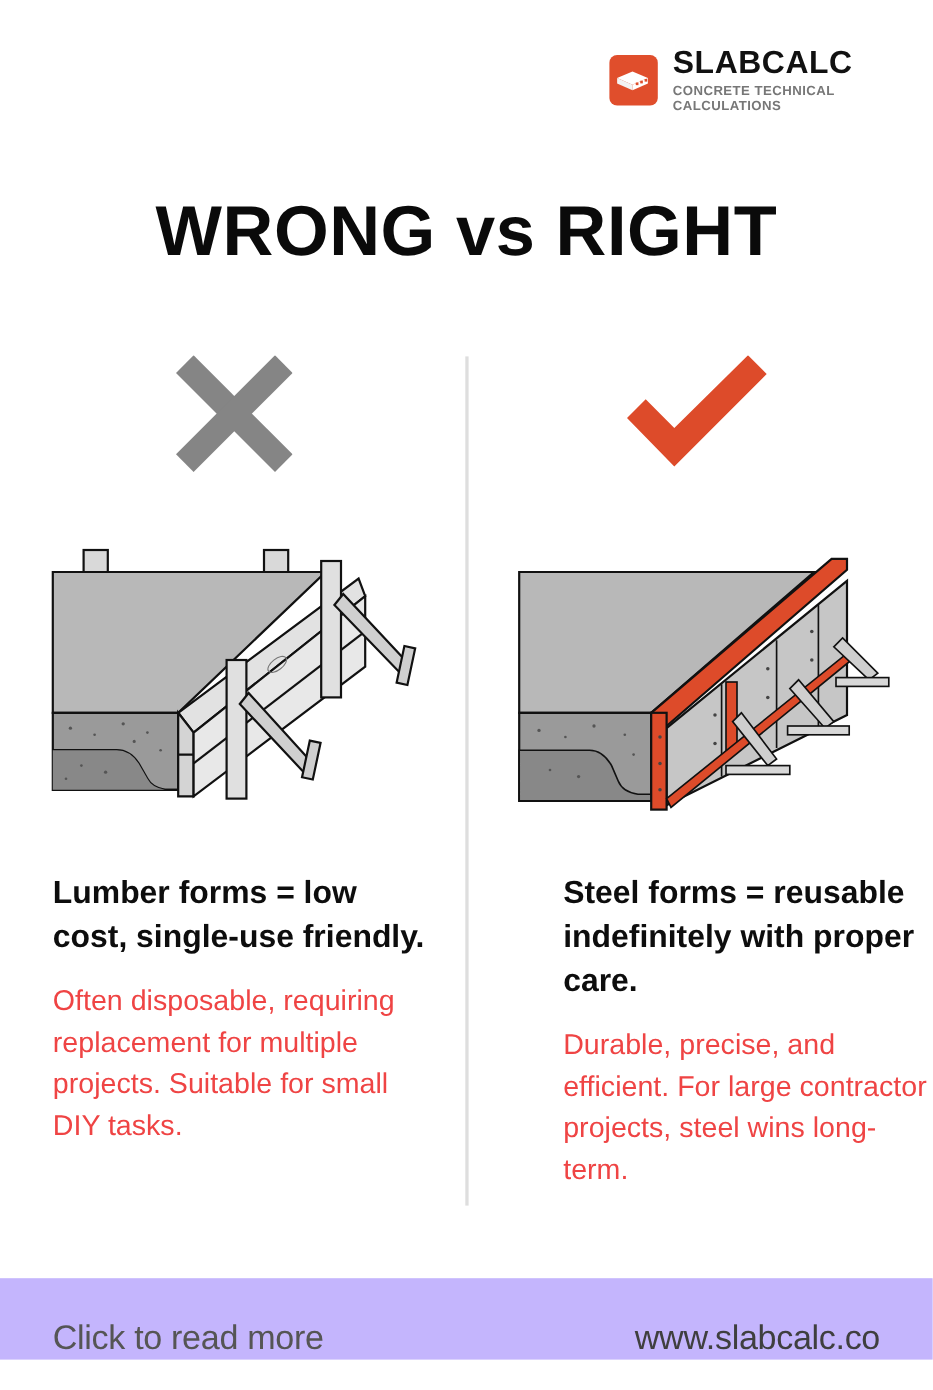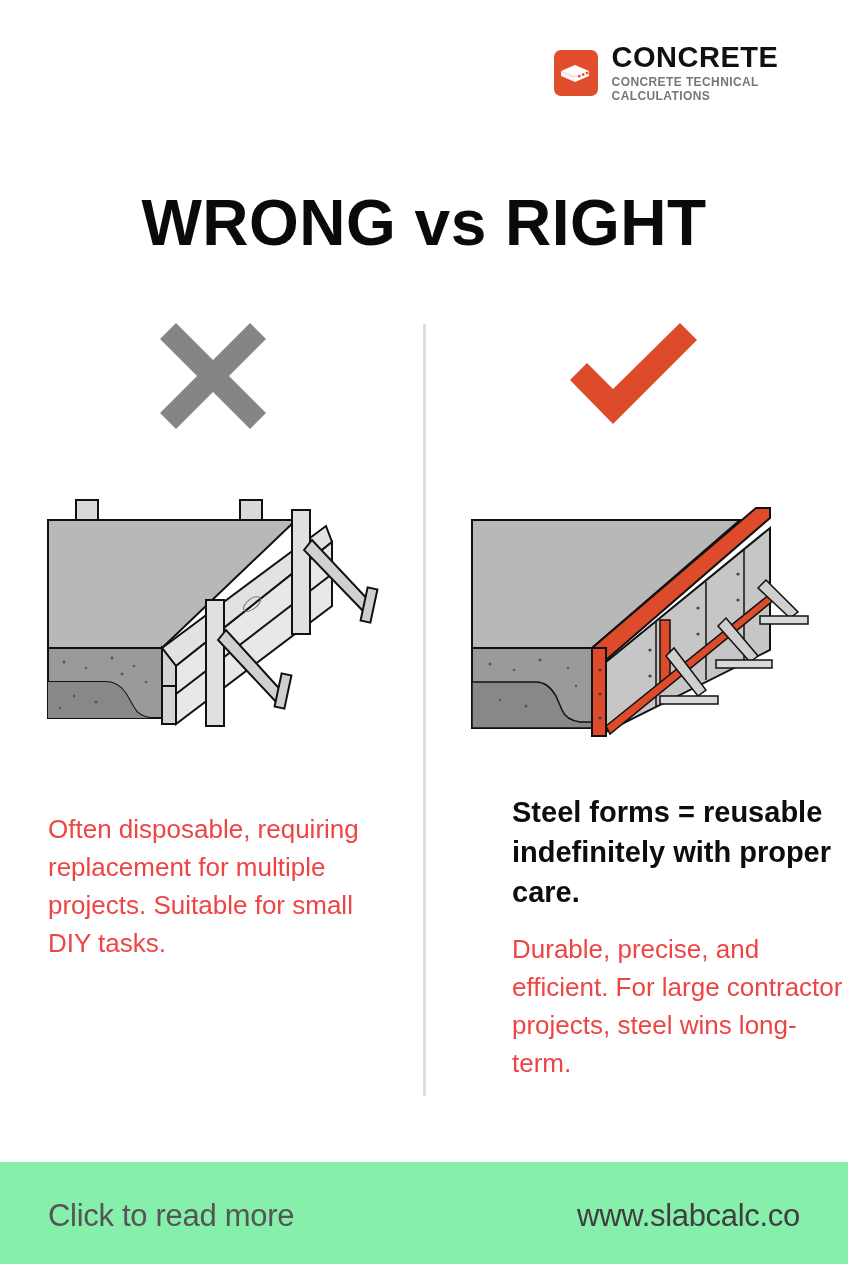--- a/index.html
+++ b/index.html
@@ -2,51 +2,51 @@
 <html><head>
 <meta charset="utf-8">
 <style>
   html, body { margin:0; padding:0; }
   body { width:848px; height:1264px; background:#ffffff; position:relative; overflow:hidden; font-family:"Liberation Sans", sans-serif; color:#111; }
   .logo { position:absolute; left:554px; top:42px; display:flex; align-items:center; }
   .logo-badge { width:46px; height:46px; border-radius:7px; background:#e04e2c; display:flex; align-items:center; justify-content:center; }
   .logo-text { margin-left:14px; display:flex; flex-direction:column; }
   .logo-name { font-weight:700; font-size:29px; letter-spacing:0.5px; line-height:30px; color:#111; }
   .logo-tag { font-weight:700; font-size:12px; color:#777; letter-spacing:0.4px; margin-top:3px; }
-  .title { position:absolute; left:0; width:848px; top:172px; text-align:center; font-weight:700; font-size:64px; letter-spacing:0.5px; color:#0a0a0a; line-height:76px;margin-top:13px; }
+  .title { position:absolute; left:0; width:848px; top:172px; text-align:center; font-weight:700; font-size:64px; letter-spacing:0.5px; color:#0a0a0a; line-height:76px; }
   .divider { position:absolute; left:423px; top:324px; width:3px; height:772px; background:#dedede; }
   .icon-x { position:absolute; left:160px; top:323px; }
   .icon-check { position:absolute; left:570px; top:323px; }
   .illus-left { position:absolute; left:46px; top:496px; }
   .illus-right { position:absolute; left:470px; top:500px; }
   .col { position:absolute; width:340px; }
   .col-left { left:48px; top:792px; }
   .col-right { left:472px; top:792px;margin-left:40px; }
   .heading { font-weight:700; font-size:29px; line-height:40px; color:#0d0d0d; margin:0; }
   .body { font-size:26px; line-height:38px; color:#ef4444; margin:18px 0 0 0; }
-  .footer { position:absolute; left:0; top:1162px; width:848px; height:102px; background:#86efac; }
+  .footer { position:absolute; left:0; top:1162px; width:848px; height:74px; background:#c4b5fd; }
   .footer-cta { position:absolute; left:48px; top:36px; font-size:31px; color:#555; letter-spacing:-0.3px; }
   .footer-url { position:absolute; right:48px; top:36px; font-size:31px; font-weight:400; color:#3f3f3f; letter-spacing:-0.3px; }
 </style>
 </head>
 <body>
 
 <div class="logo">
   <div class="logo-badge">
     <svg width="34" height="22" viewBox="0 0 34 22">
       <polygon points="2,9 16,3 30,9 16,15" fill="#ffffff"></polygon>
       <polygon points="2,9 16,15 16,20 2,14" fill="#f3f3f3"></polygon>
       <polygon points="16,15 30,9 30,14 16,20" fill="#ffffff"></polygon>
       <rect x="19" y="13" width="2.4" height="2.4" fill="#e04e2c"></rect>
       <rect x="23" y="11.4" width="2.4" height="2.4" fill="#e04e2c"></rect>
       <rect x="27" y="9.8" width="2.4" height="2.4" fill="#e04e2c"></rect>
     </svg>
   </div>
   <div class="logo-text">
-    <span class="logo-name">CONCRETE</span>
+    <span class="logo-name">SLABCALC</span>
     <span class="logo-tag">CONCRETE TECHNICAL CALCULATIONS</span>
   </div>
 </div>
 
 <div class="title">WRONG vs RIGHT</div>
 
 <div class="divider"></div>
 
 <svg class="icon-x" width="106" height="106" viewBox="0 0 106 106">
   <g fill="#858585">
@@ -139,20 +139,21 @@
 
   <polygon points="196,156 204,148 236,190 228,196" fill="#cfcfcf" stroke="#111" stroke-width="1.5"></polygon>
   <rect x="190" y="196" width="58" height="8" fill="#d8d8d8" stroke="#111" stroke-width="1.5"></rect>
   <polygon points="248,126 256,118 288,156 280,162" fill="#cfcfcf" stroke="#111" stroke-width="1.5"></polygon>
   <rect x="246" y="160" width="56" height="8" fill="#d8d8d8" stroke="#111" stroke-width="1.5"></rect>
   <polygon points="288,88 296,80 328,112 320,118" fill="#cfcfcf" stroke="#111" stroke-width="1.5"></polygon>
   <rect x="290" y="116" width="48" height="8" fill="#d8d8d8" stroke="#111" stroke-width="1.5"></rect>
 </svg>
 
 <div class="col col-left">
+  <p class="heading">Lumber forms = low cost, single-use friendly.</p>
   <p class="body">Often disposable, requiring replacement for multiple projects. Suitable for small DIY tasks.</p>
 </div>
 
 <div class="col col-right">
   <p class="heading">Steel forms = reusable indefinitely with proper care.</p>
   <p class="body">Durable, precise, and efficient. For large contractor projects, steel wins long-term.</p>
 </div>
 
 <div class="footer">
   <span class="footer-cta">Click to read more</span>

